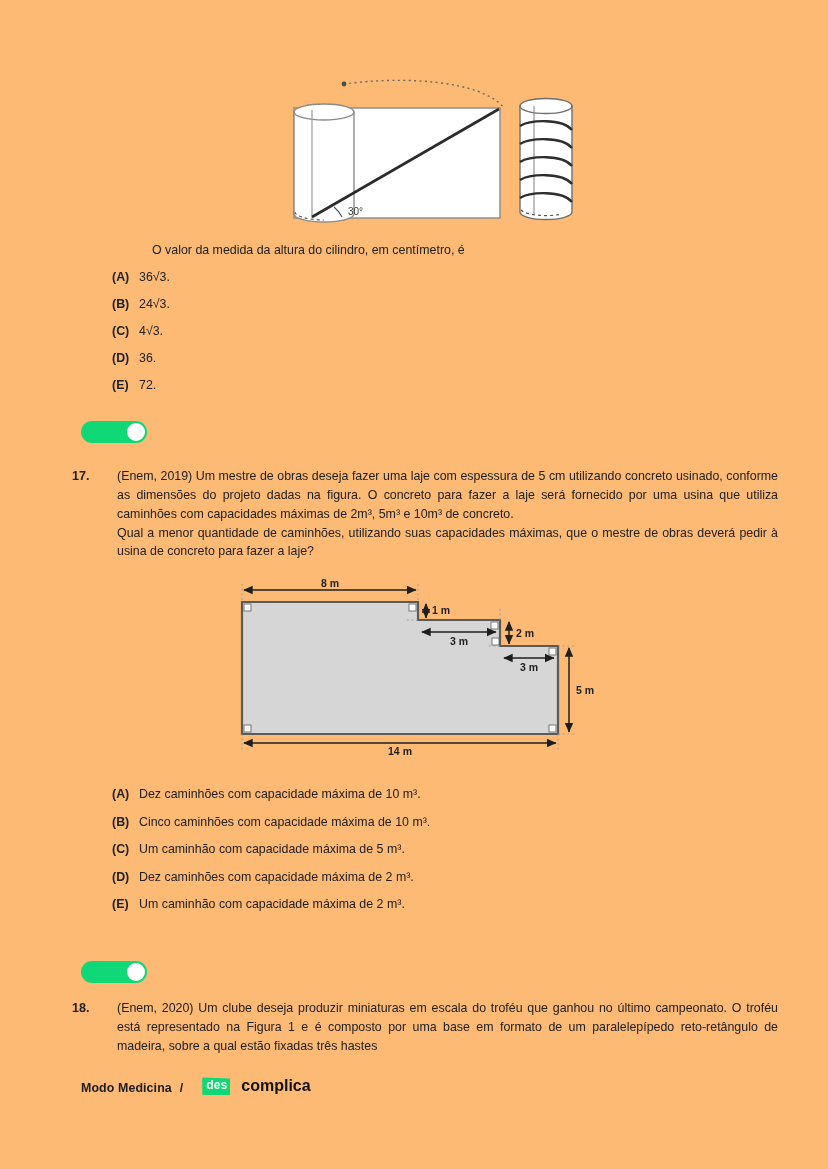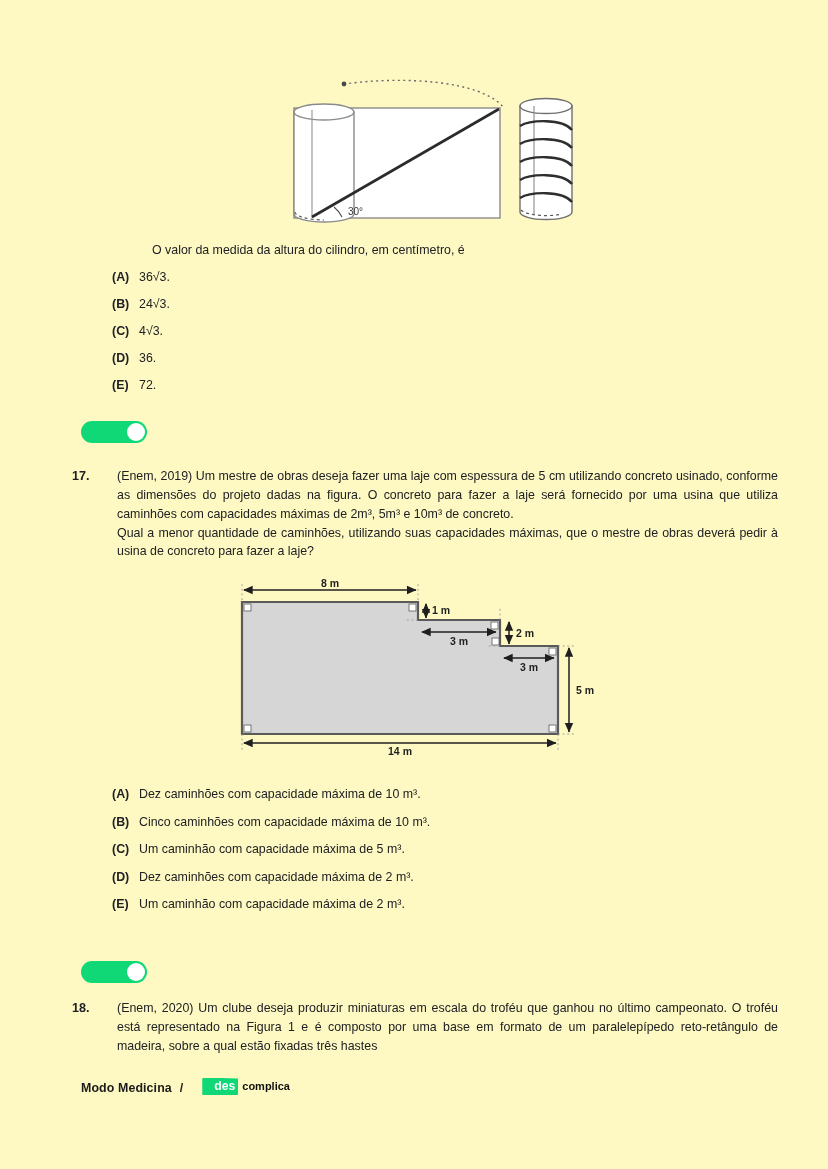--- a/index.html
+++ b/index.html
@@ -12,21 +12,21 @@
     width: 828px;
     height: 1169px;
     position: relative;
     font-family: "Liberation Sans", "DejaVu Sans", sans-serif;
     color: #1f1f1f;
     overflow: hidden;
   }
   .page {
     position: absolute;
     inset: 0;
-    background: #fef9c3;
+    background: #fdba74;
   }
 
   
   .fig-cylinders {
     position: absolute;
     left: 272px;
     top: 72px;
     width: 320px;
     height: 158px;
   }
@@ -156,31 +156,31 @@
   .logo {
     display: inline-flex;
     align-items: center;
     margin-left: 13px;
   }
   .logo-des {
     background: #10D876;
     color: #ffffff;
     font-weight: bold;
     font-size: 12.2px;
-    padding: 2px 3px 2px 12px;
+    padding: 2px 3px 2px 4px;
     border-radius: 1px;
     line-height: 1.1;
     clip-path: polygon(0 0, 100% 6%, 100% 100%, 0 100%);
   }
   .logo-complica {
     color: #111111;
     font-weight: bold;
-    font-size: 11px;
+    font-size: 16px;
     line-height: 1.1;
-    padding-left: 4px;
+    padding-left: 11px;
   }
 </style>
 </head>
 <body>
 
 <div class="page">
 
   <div class="fig-cylinders">
     <svg width="320" height="158" viewBox="0 0 320 158" xmlns="http://www.w3.org/2000/svg">
 

